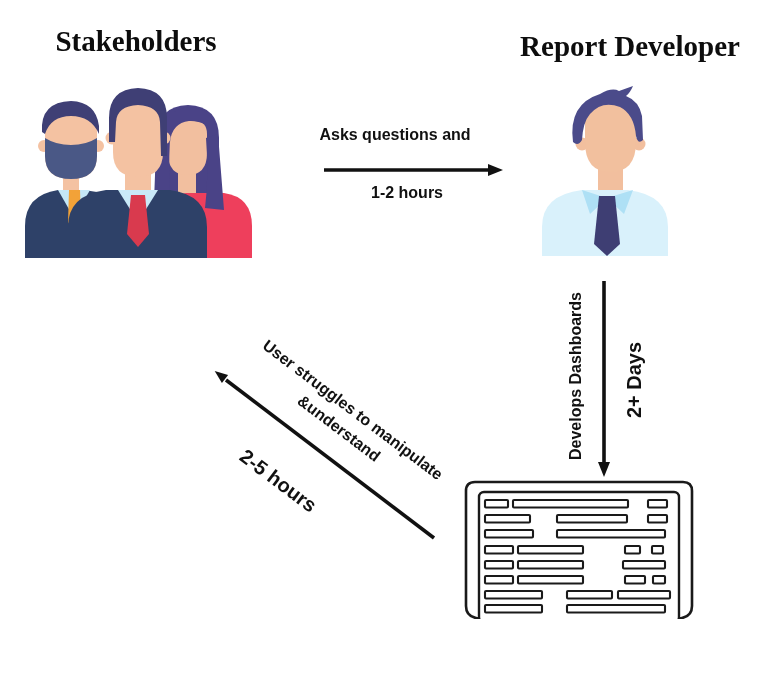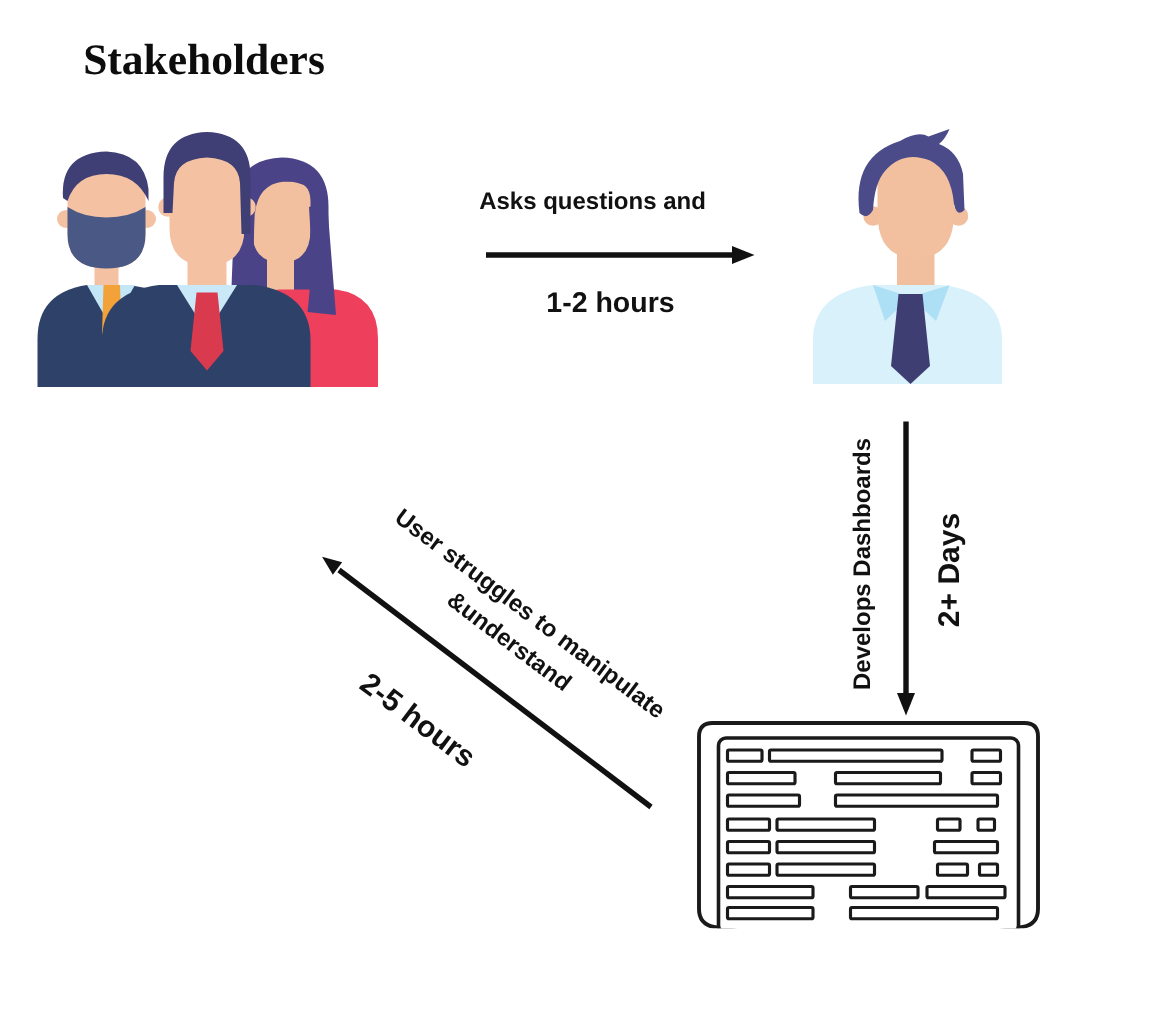--- a/index.html
+++ b/index.html
@@ -34,23 +34,23 @@
     transform: translate(-50%, -50%);
     font-weight: 700;
     font-size: 16px;
     line-height: 24px;
     text-align: center;
     white-space: nowrap;
     color: #111111;
   }
   .ask-label { left: 395px; top: 135px; }
   .ask-duration {
-    position: absolute; left: 407px; top: 203px;
+    position: absolute; left: 407px; top: 193px;
     transform: translate(-50%, -50%);
-    font-weight: 700; font-size: 19px; white-space: nowrap;
+    font-weight: 700; font-size: 16px; white-space: nowrap;
   }
   .develop-label {
     position: absolute; left: 576px; top: 376px;
     transform: translate(-50%, -50%) rotate(-90deg);
     font-weight: 700; font-size: 16px; white-space: nowrap;
   }
   .develop-duration {
     position: absolute; left: 634px; top: 380px;
     transform: translate(-50%, -50%) rotate(-90deg);
     font-weight: 700; font-size: 20px; white-space: nowrap;
@@ -70,20 +70,21 @@
   .ask-arrow      { left: 322px; top: 161px; }
   .develop-arrow  { left: 594px; top: 279px; }
   .struggle-arrow { left: 203px; top: 360px; }
 </style>
 </head>
 <body>
 
 <div class="canvas">
 
   <div class="title stakeholders">Stakeholders</div>
+  <div class="title developer">Report Developer</div>
 
   <svg class="illustration stakeholders-art" viewBox="0 0 240 182" aria-hidden="true">
 
     <g>
       <circle cx="26" cy="70" r="6" fill="#F4C2A2"></circle>
       <circle cx="80" cy="70" r="6" fill="#F4C2A2"></circle>
       <rect x="45" y="96" width="16" height="18" fill="#F4C2A2"></rect>
       <path d="M 27,50 Q 27,37 40,37 L 66,37 Q 79,37 79,50 L 79,80 Q 79,103 53,103 Q 27,103 27,80 Z" fill="#F4C2A2"></path>
       <path d="M 24,56 Q 22,26 53,25 Q 78,26 81,50 L 81,58 Q 73,40 53,40 Q 33,40 27,58 Z" fill="#3F3F75"></path>
       <path d="M 27,62 Q 38,69 53,69 Q 68,69 79,62 L 79,80 Q 79,103 53,103 Q 27,103 27,80 Z" fill="#4A5886"></path>

